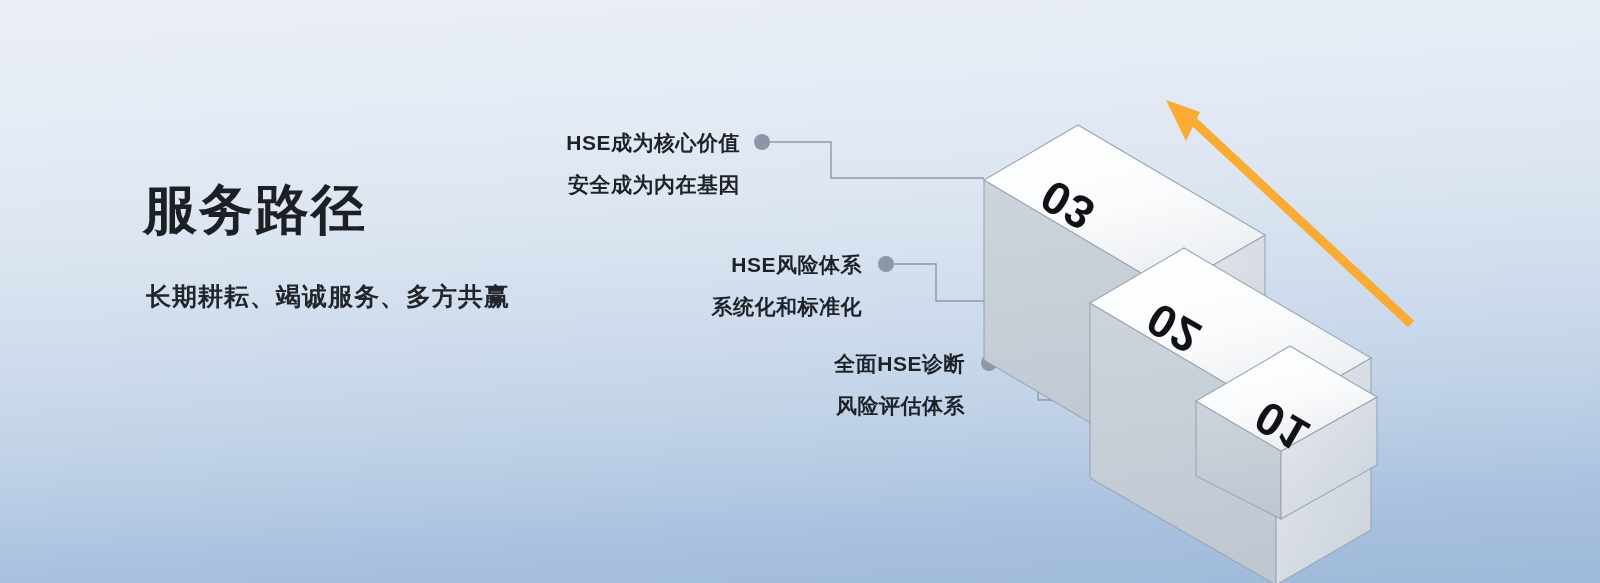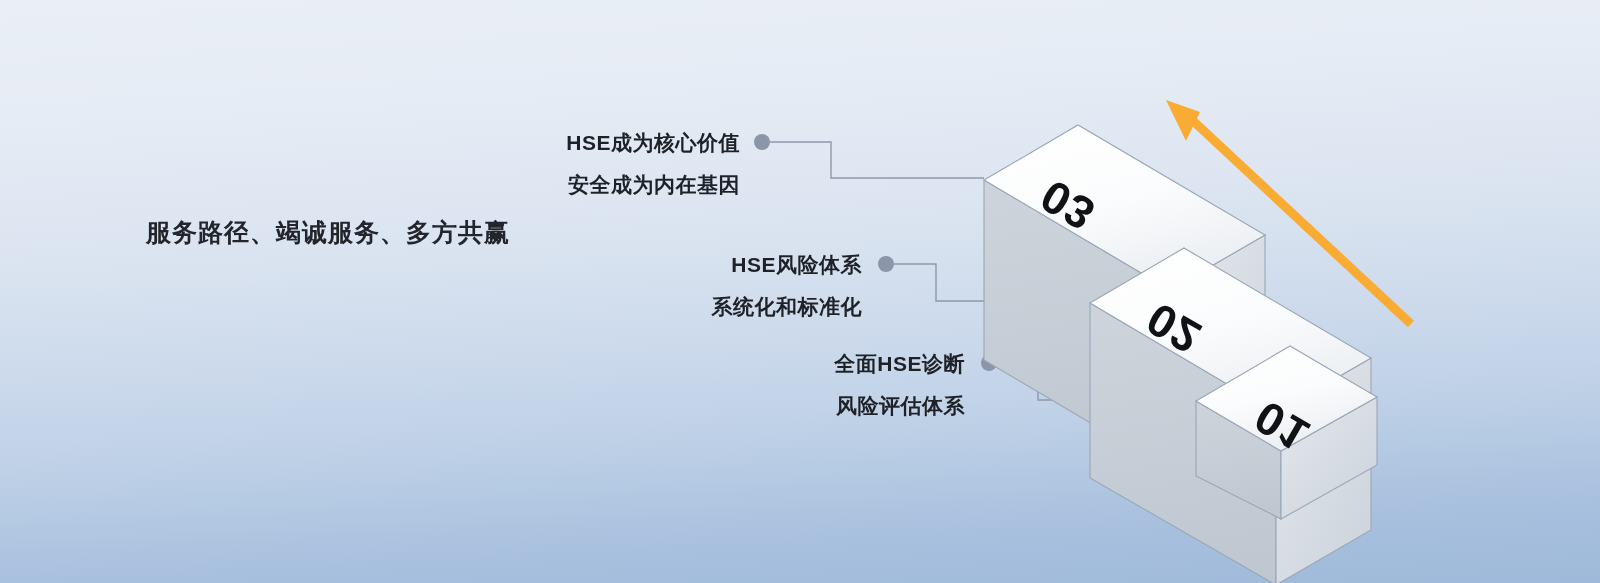--- a/index.html
+++ b/index.html
@@ -77,21 +77,22 @@
     stroke: #9aa6b6;
     stroke-width: 1.1;
   }
 </style>
 </head>
 <body>
 
 <div id="stage">
 
   <div id="text-block">
-    <div id="page-subtitle">服务路径、竭诚服务、多方共赢</div>
+    <h1 id="page-title">服务路径</h1>
+    <div id="page-subtitle">长期耕耘、竭诚服务、多方共赢</div>
   </div>
 
   <svg id="diagram" viewBox="0 0 1600 583">
     <defs>
       <linearGradient id="topFace" x1="0" y1="0" x2="0.45" y2="1">
         <stop offset="0%" stop-color="#ffffff"></stop>
         <stop offset="55%" stop-color="#fbfcfd"></stop>
         <stop offset="100%" stop-color="#eceff3"></stop>
       </linearGradient>
       <linearGradient id="leftFace" x1="0" y1="0" x2="0.2" y2="1">

